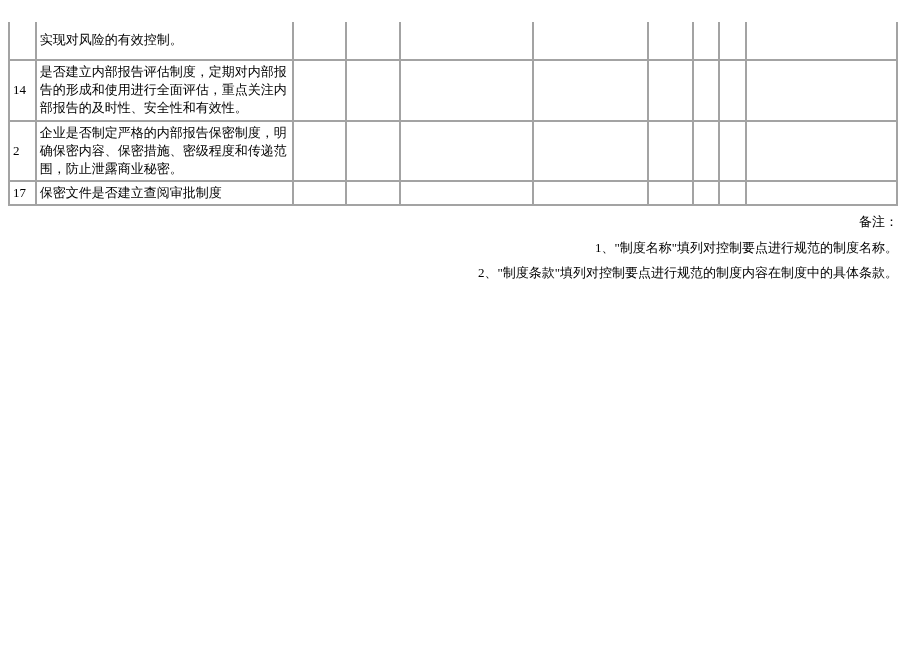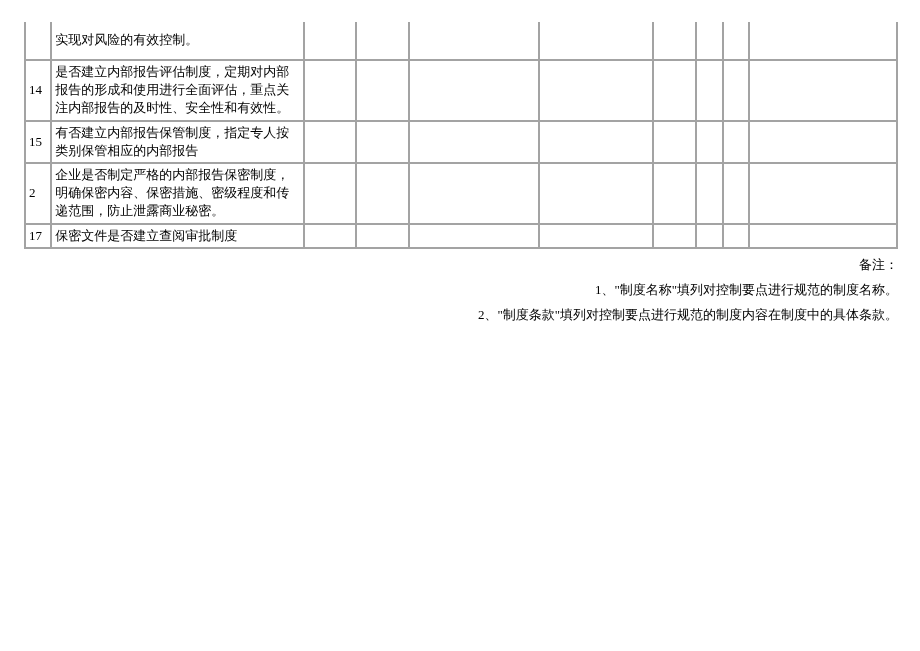--- a/index.html
+++ b/index.html
@@ -10,21 +10,21 @@
     body {
       width: 920px;
       height: 651px;
       background: #ffffff;
       font-family: "SimSun", "宋体", serif;
       font-size: 13px;
       color: #000000;
       padding: 0;
     }
     .page-container {
-      padding: 22px 22px 0 24px;
+      padding: 22px 22px 0 8px;
     }
     table {
       border-collapse: collapse;
       width: 100%;
       table-layout: fixed;
     }
     td, th {
       border: 2px solid #a3a3a3;
       padding: 2px 3px;
       vertical-align: middle;
@@ -93,32 +93,20 @@
         <td class="col-desc">是否建立内部报告评估制度，定期对内部报告的形成和使用进行全面评估，重点关注内部报告的及时性、安全性和有效性。</td>
         <td class="col-c3"></td>
         <td class="col-c4"></td>
         <td class="col-c5"></td>
         <td class="col-c6"></td>
         <td class="col-c7"></td>
         <td class="col-c8"></td>
         <td class="col-c9"></td>
         <td class="col-c10"></td>
       </tr>
-      <tr class="row-15">
-        <td class="col-num">15</td>
-        <td class="col-desc">有否建立内部报告保管制度，指定专人按类别保管相应的内部报告</td>
-        <td class="col-c3"></td>
-        <td class="col-c4"></td>
-        <td class="col-c5"></td>
-        <td class="col-c6"></td>
-        <td class="col-c7"></td>
-        <td class="col-c8"></td>
-        <td class="col-c9"></td>
-        <td class="col-c10"></td>
-      </tr>
       <tr class="row-16">
         <td class="col-num">2</td>
         <td class="col-desc">企业是否制定严格的内部报告保密制度，明确保密内容、保密措施、密级程度和传递范围，防止泄露商业秘密。</td>
         <td class="col-c3"></td>
         <td class="col-c4"></td>
         <td class="col-c5"></td>
         <td class="col-c6"></td>
         <td class="col-c7"></td>
         <td class="col-c8"></td>
         <td class="col-c9"></td>

